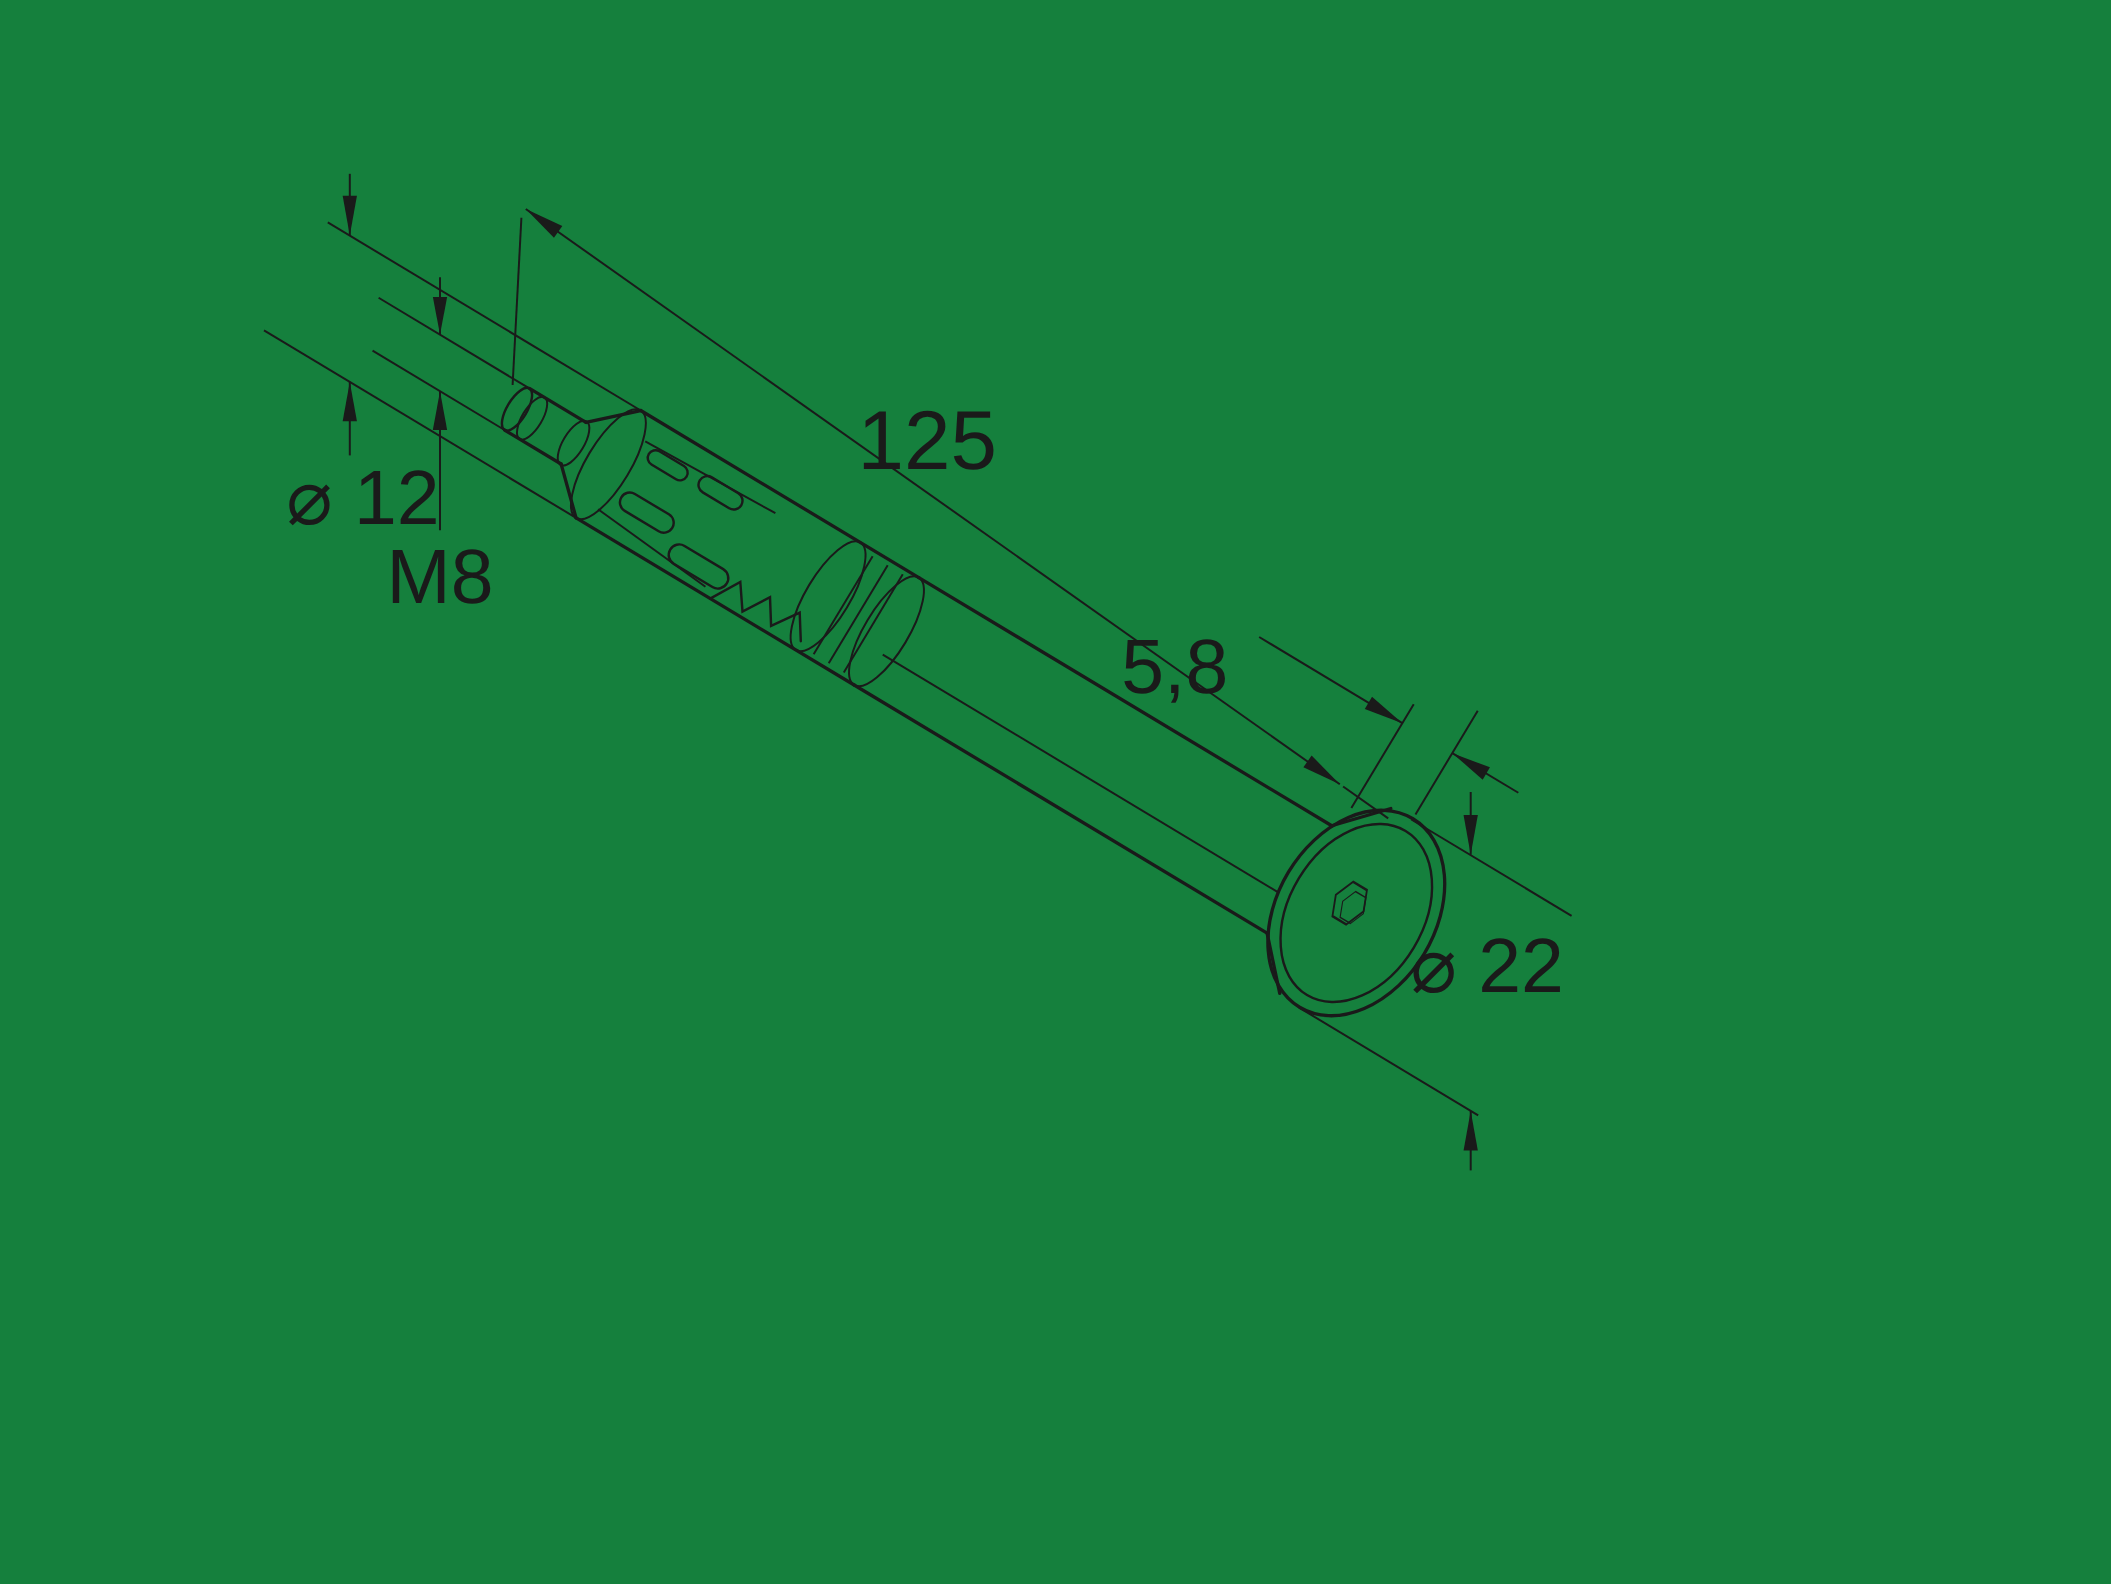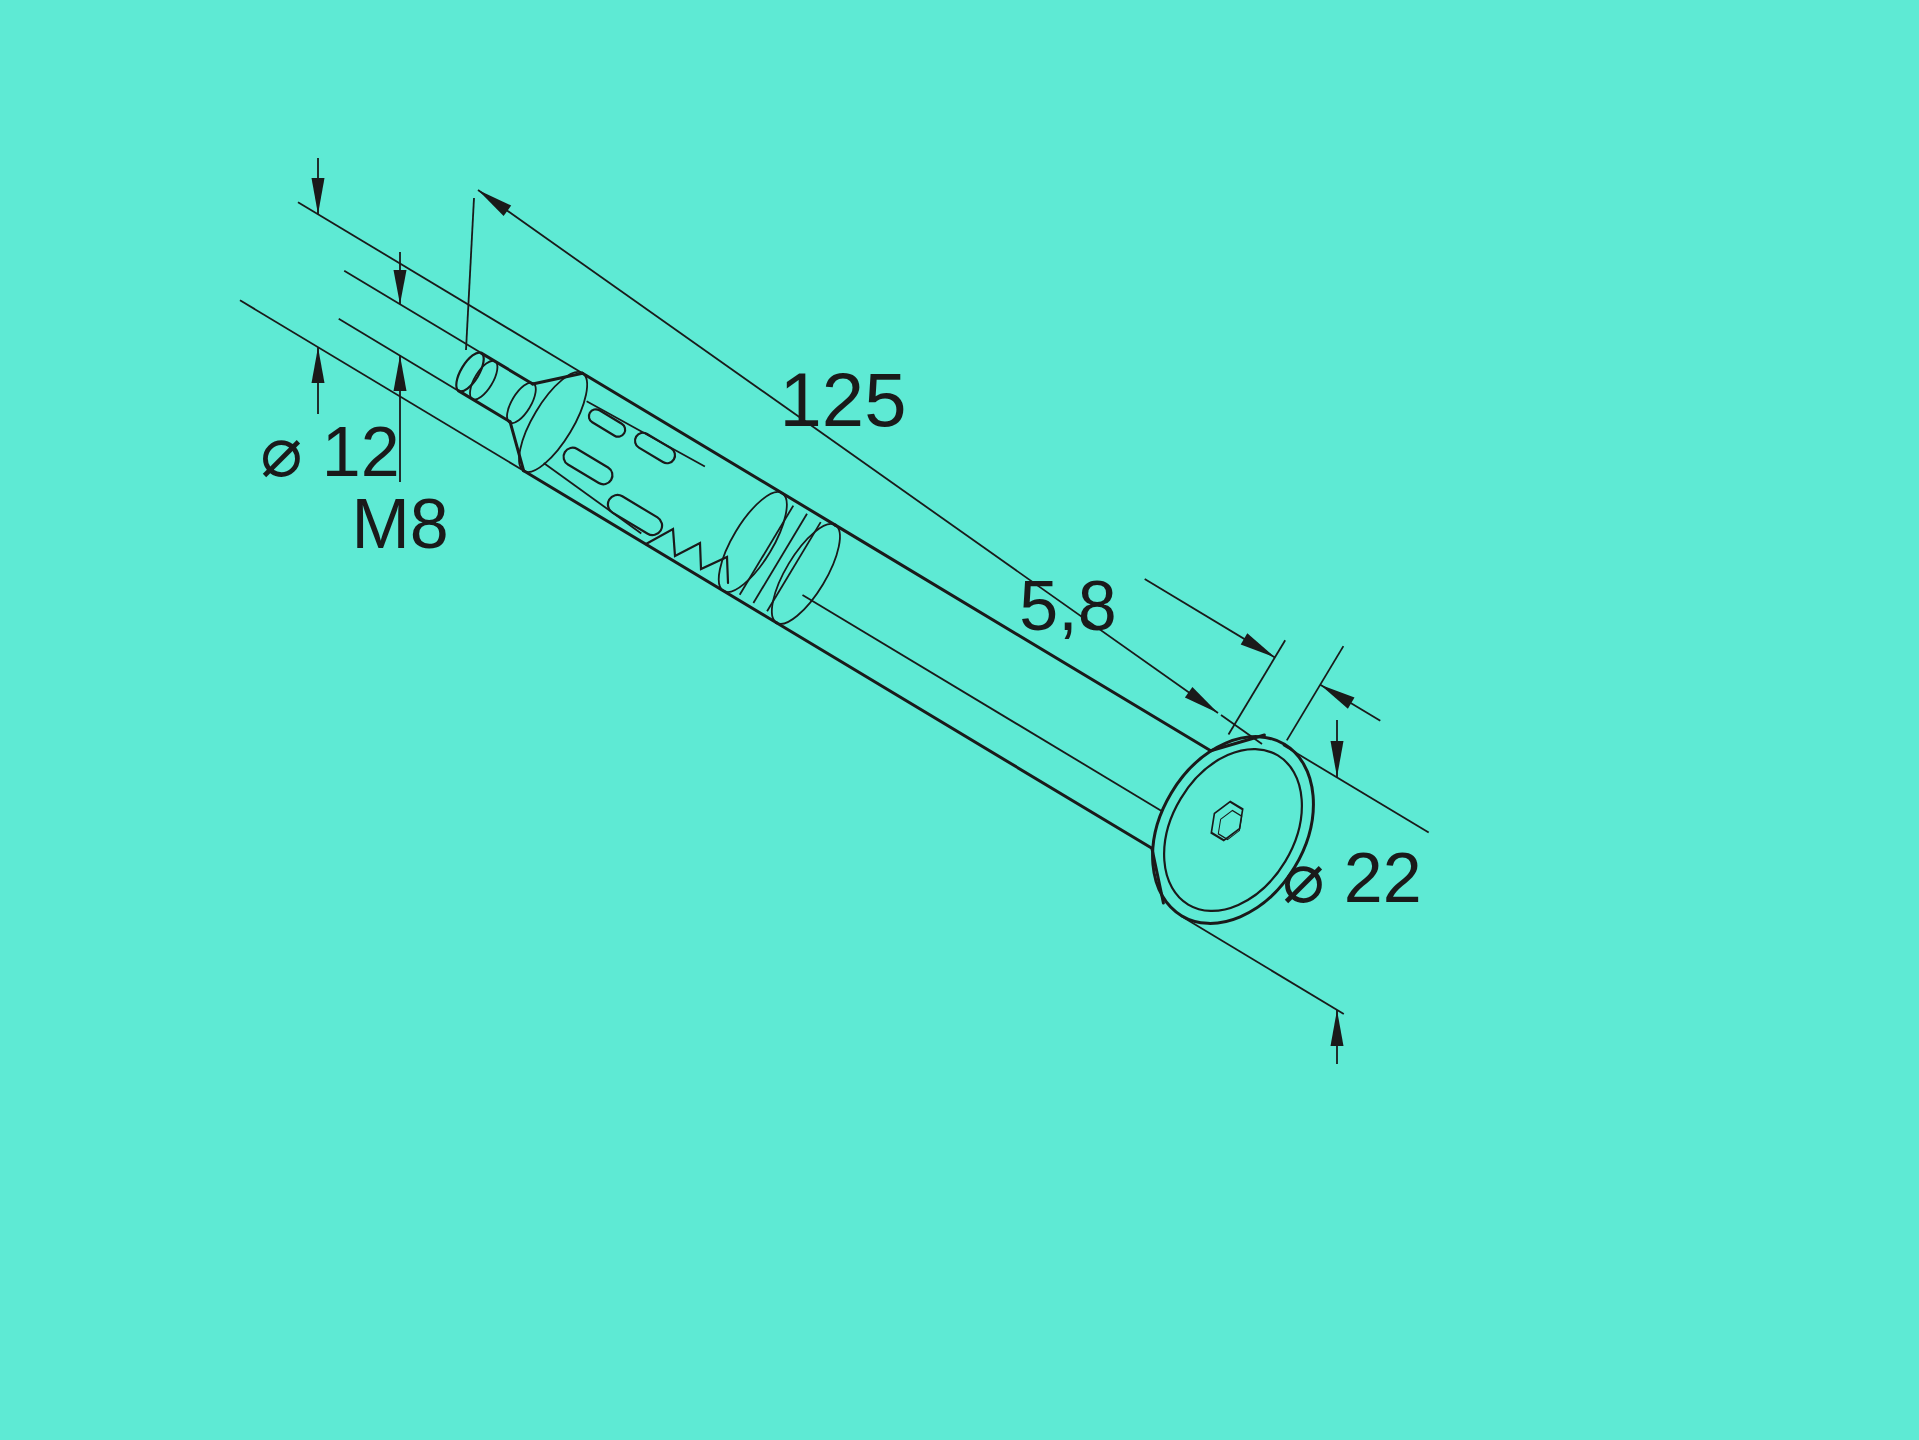--- a/index.html
+++ b/index.html
@@ -1,16 +1,16 @@
 <!DOCTYPE html>
 <html><head>
 <meta charset="utf-8">
 <style>
   html,body{margin:0;padding:0;background:#ffffff;}
-  .stage{position:relative;width:1919px;height:1440px;background:#5eead4;overflow:hidden;
+  .stage{position:relative;width:1919px;height:1440px;background:#15803d;overflow:hidden;
          font-family:"Liberation Sans","DejaVu Sans",sans-serif;}
   svg{display:block;}
   .b{stroke:#1a1a1a;stroke-width:3;fill:none;stroke-linecap:round;}
   .m{stroke:#1a1a1a;stroke-width:2.2;fill:none;stroke-linecap:round;}
   .t{stroke:#1a1a1a;stroke-width:1.8;fill:none;stroke-linecap:butt;}
   .arw{fill:#1a1a1a;stroke:none;}
   .dimtxt{fill:#1a1a1a;font-family:"Liberation Sans","DejaVu Sans",sans-serif;}
 </style>
 </head>
 <body>

